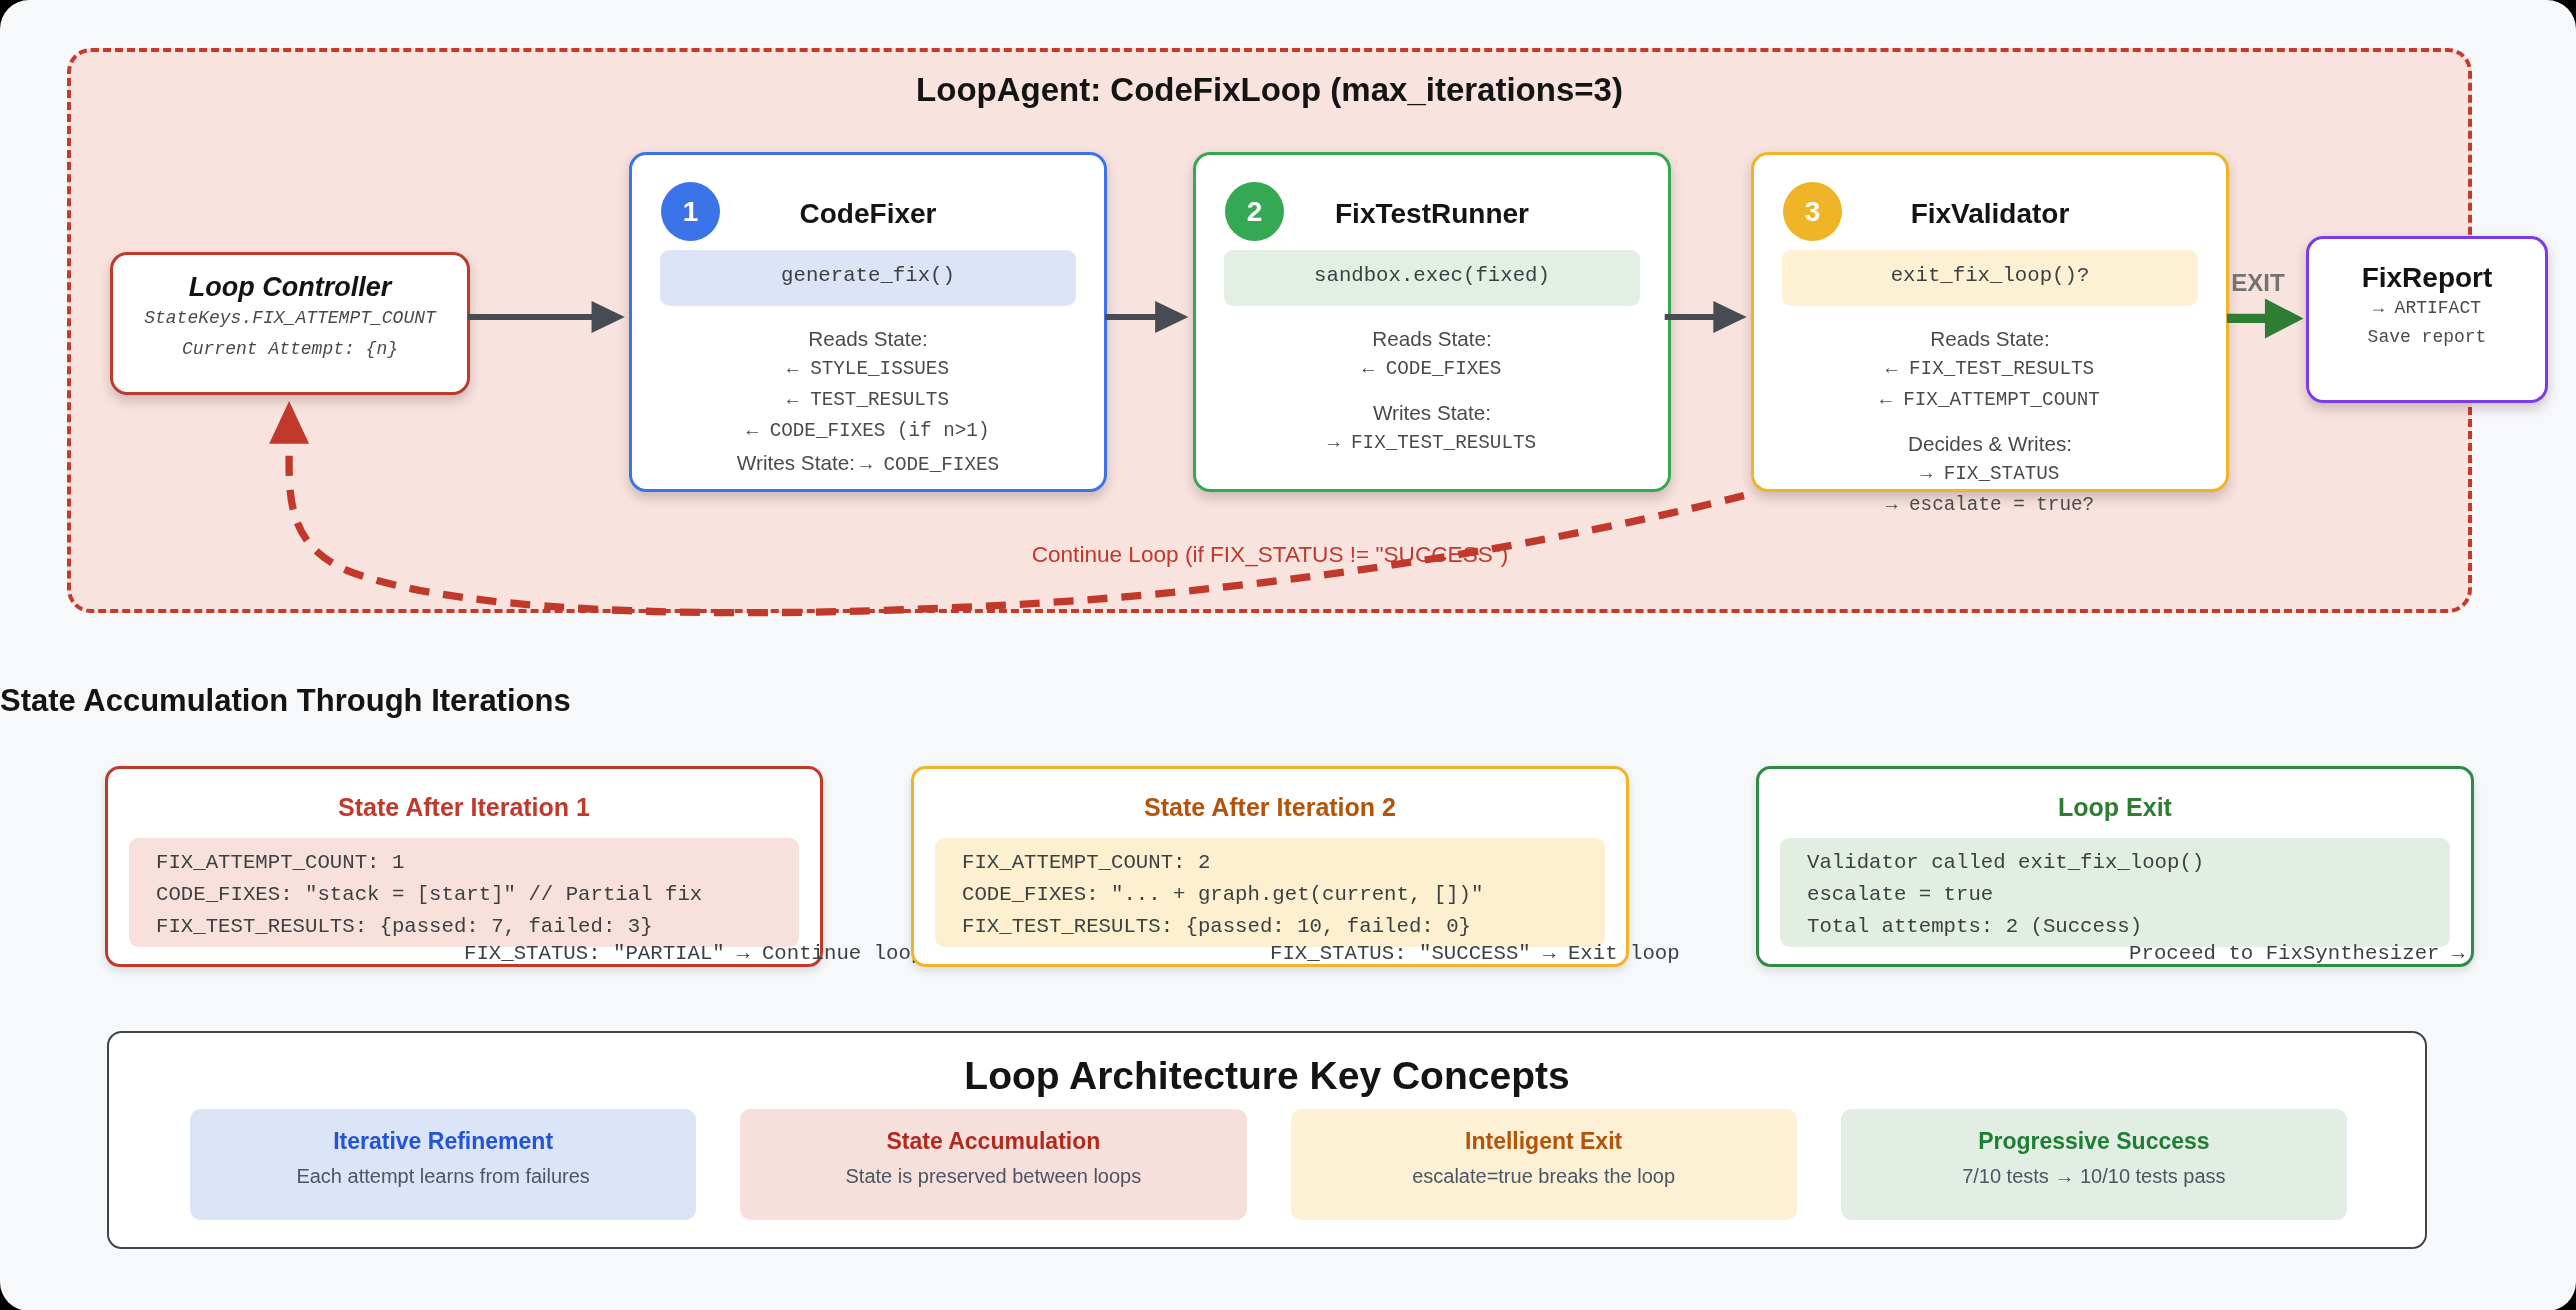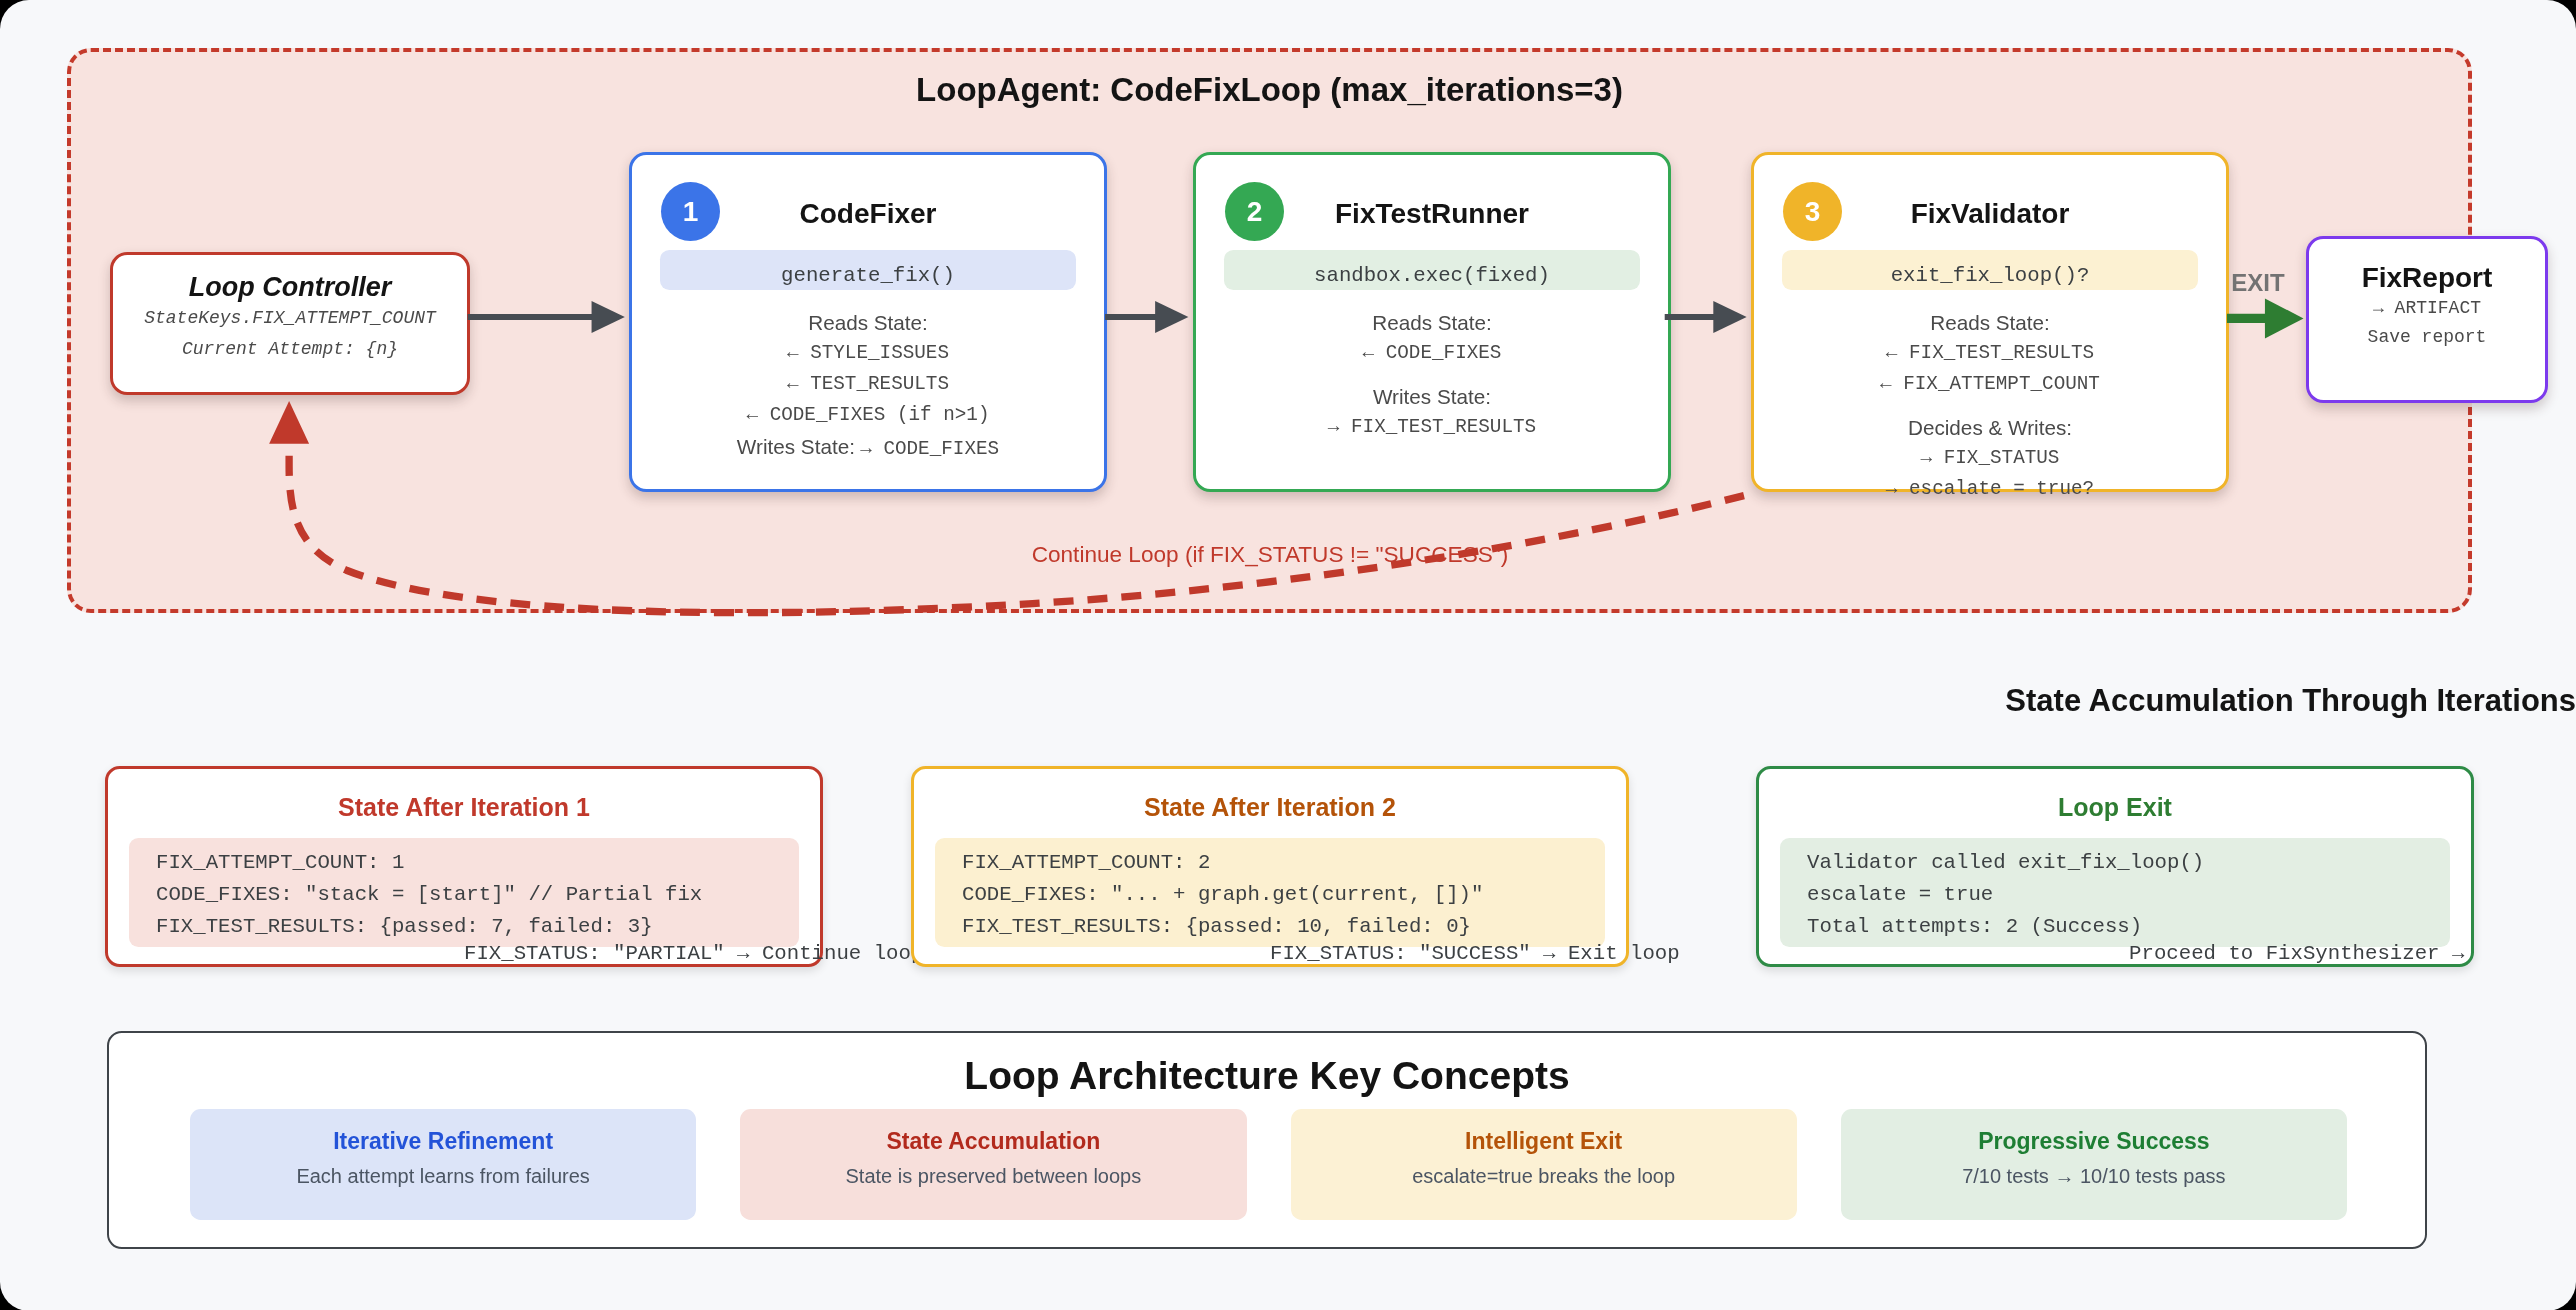--- a/index.html
+++ b/index.html
@@ -35,21 +35,21 @@
   .agent.amber{left:1680px;border-color:#f0b429;}
   .badge{
     position:absolute;left:29px;top:27px;width:59px;height:59px;border-radius:50%;
     color:#fff;font-size:28px;font-weight:bold;line-height:59px;text-align:center;
   }
   .badge.blue{background:#3b74e8;}
   .badge.green{background:#34a853;}
   .badge.amber{background:#f0b429;}
   .agent-title{margin-top:43px;font-size:28px;font-weight:bold;color:#141414;}
   .code-pill{
-    margin:20px 28px 0 28px;height:40px;border-radius:9.3px;
+    margin:20px 28px 0 28px;height:56px;border-radius:9.3px;
     font-size:20.7px;line-height:52px;color:#3c4043;
   }
   .code-pill.blue{background:#dde4f8;}
   .code-pill.green{background:#e2efe3;}
   .code-pill.amber{background:#fcf1d2;}
   .agent-body{margin-top:17.3px;}
   .agent-line{font-size:19.3px;line-height:31px;color:#4a4a4a;white-space:nowrap;}
   .agent-label{font-size:20.7px;line-height:31px;color:#4a4a4a;}
   .gap{height:12px;}
   
@@ -61,21 +61,21 @@
     font-size:24px;font-weight:bold;color:#737373;z-index:4;
   }
   .continue-label{
     position:absolute;left:933px;top:538px;width:666px;text-align:center;
     font-size:22.6px;color:#c0392b;z-index:2;
   }
   .flow-svg{position:absolute;left:0;top:0;width:2576px;height:1311px;z-index:2;pointer-events:none;}
 
   
   .state-heading{
-    position:absolute;left:0;top:683px;width:100%;text-align:right;
+    position:absolute;left:0;top:683px;width:100%;text-align:left;
     font-size:31px;font-weight:bold;color:#141414;
   }
   .state-card{
     position:absolute;top:766px;width:718px;height:201px;background:#fff;
     border-radius:14.7px;border:3.3px solid;box-sizing:border-box;
     box-shadow:0 4px 9.3px rgba(0,0,0,.12);
   }
   .state-card.c1{left:105px;border-color:#c0392b;z-index:11;}
   .state-card.c2{left:911px;border-color:#f0b429;z-index:12;}
   .state-card.c3{left:1756px;border-color:#2e8b46;z-index:13;}

